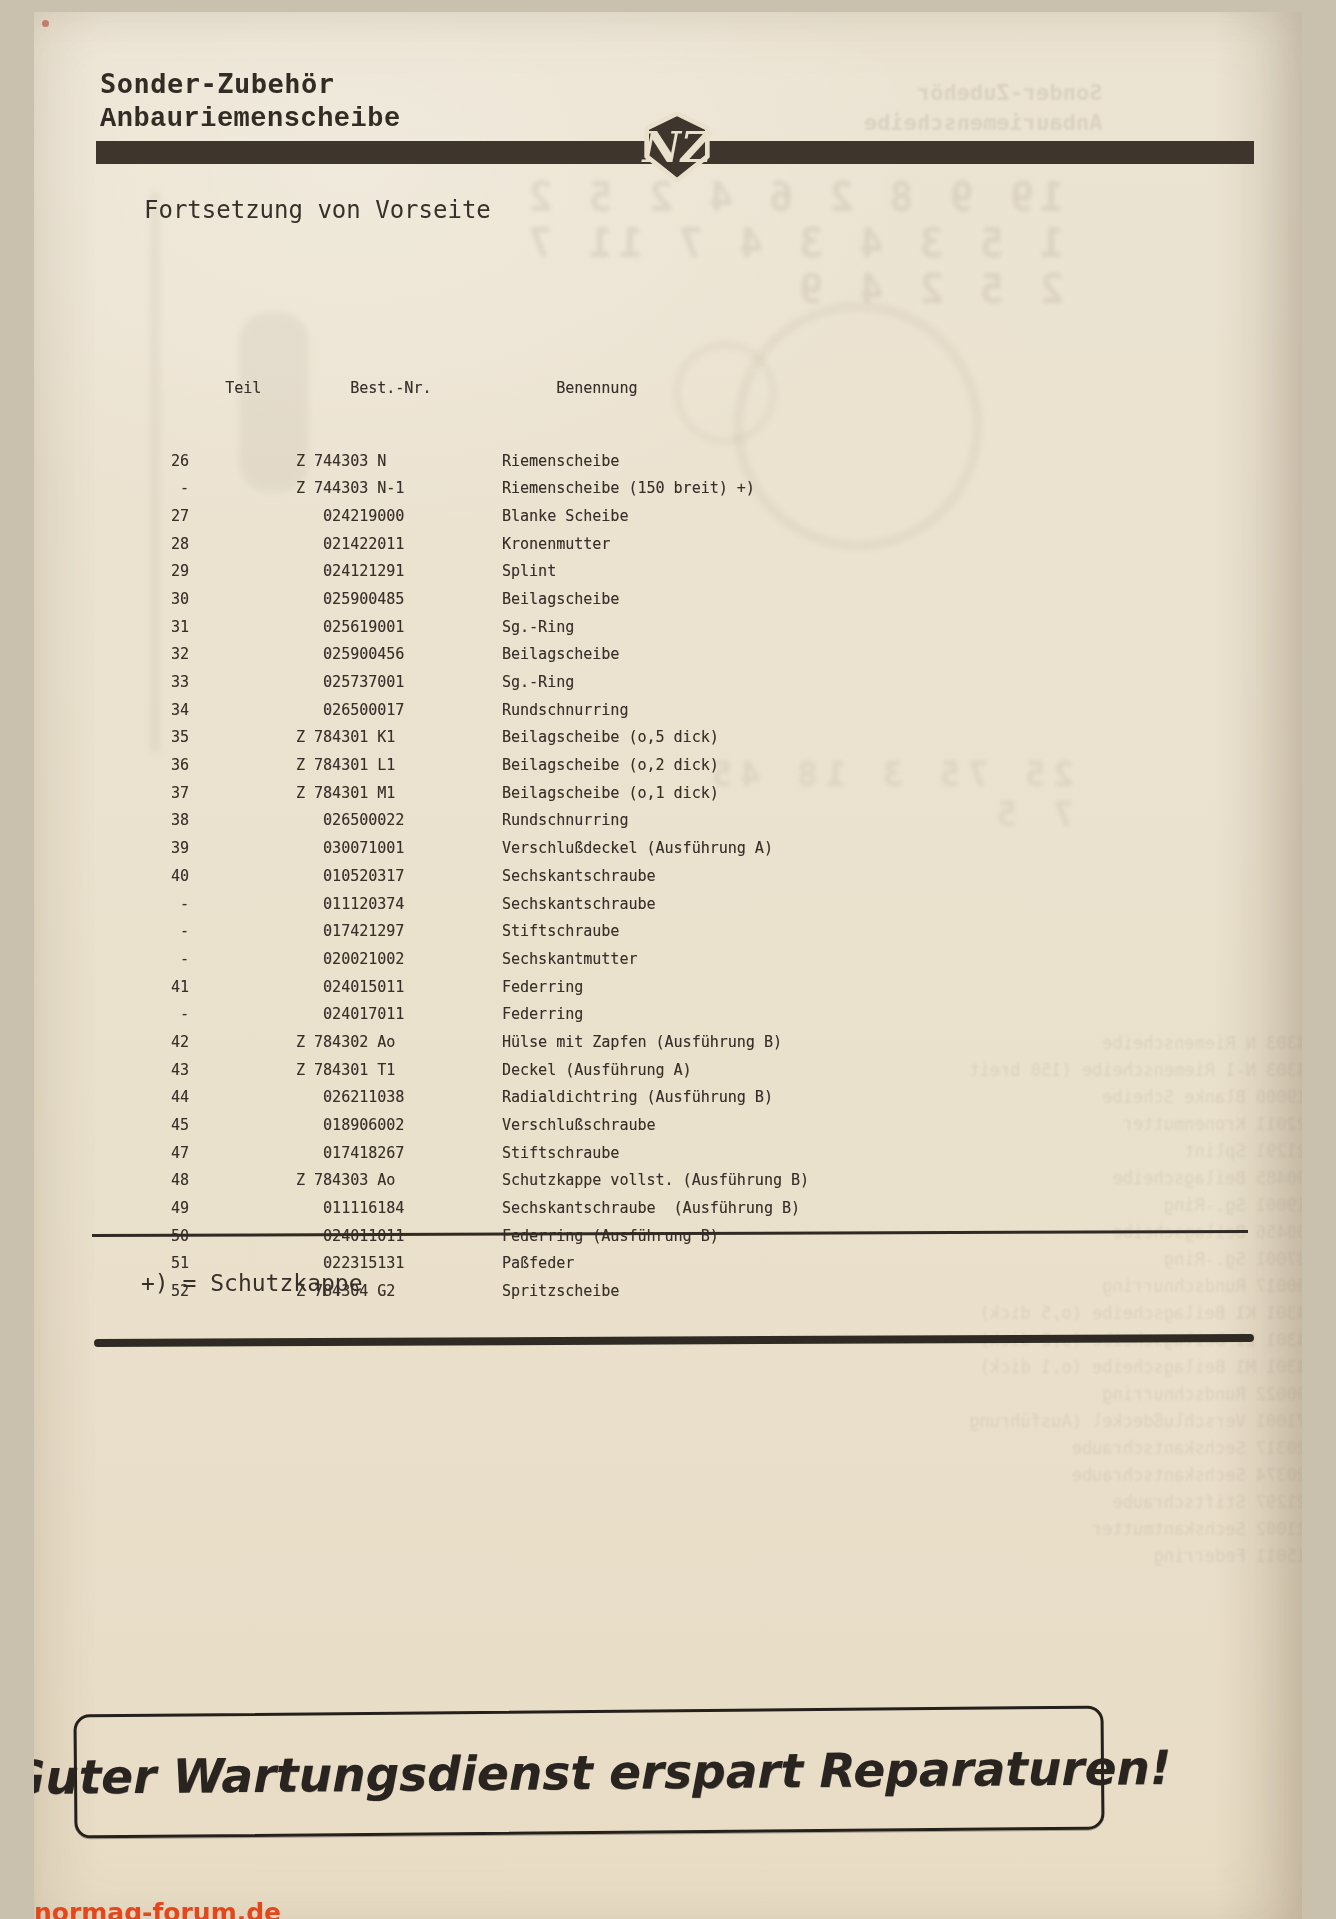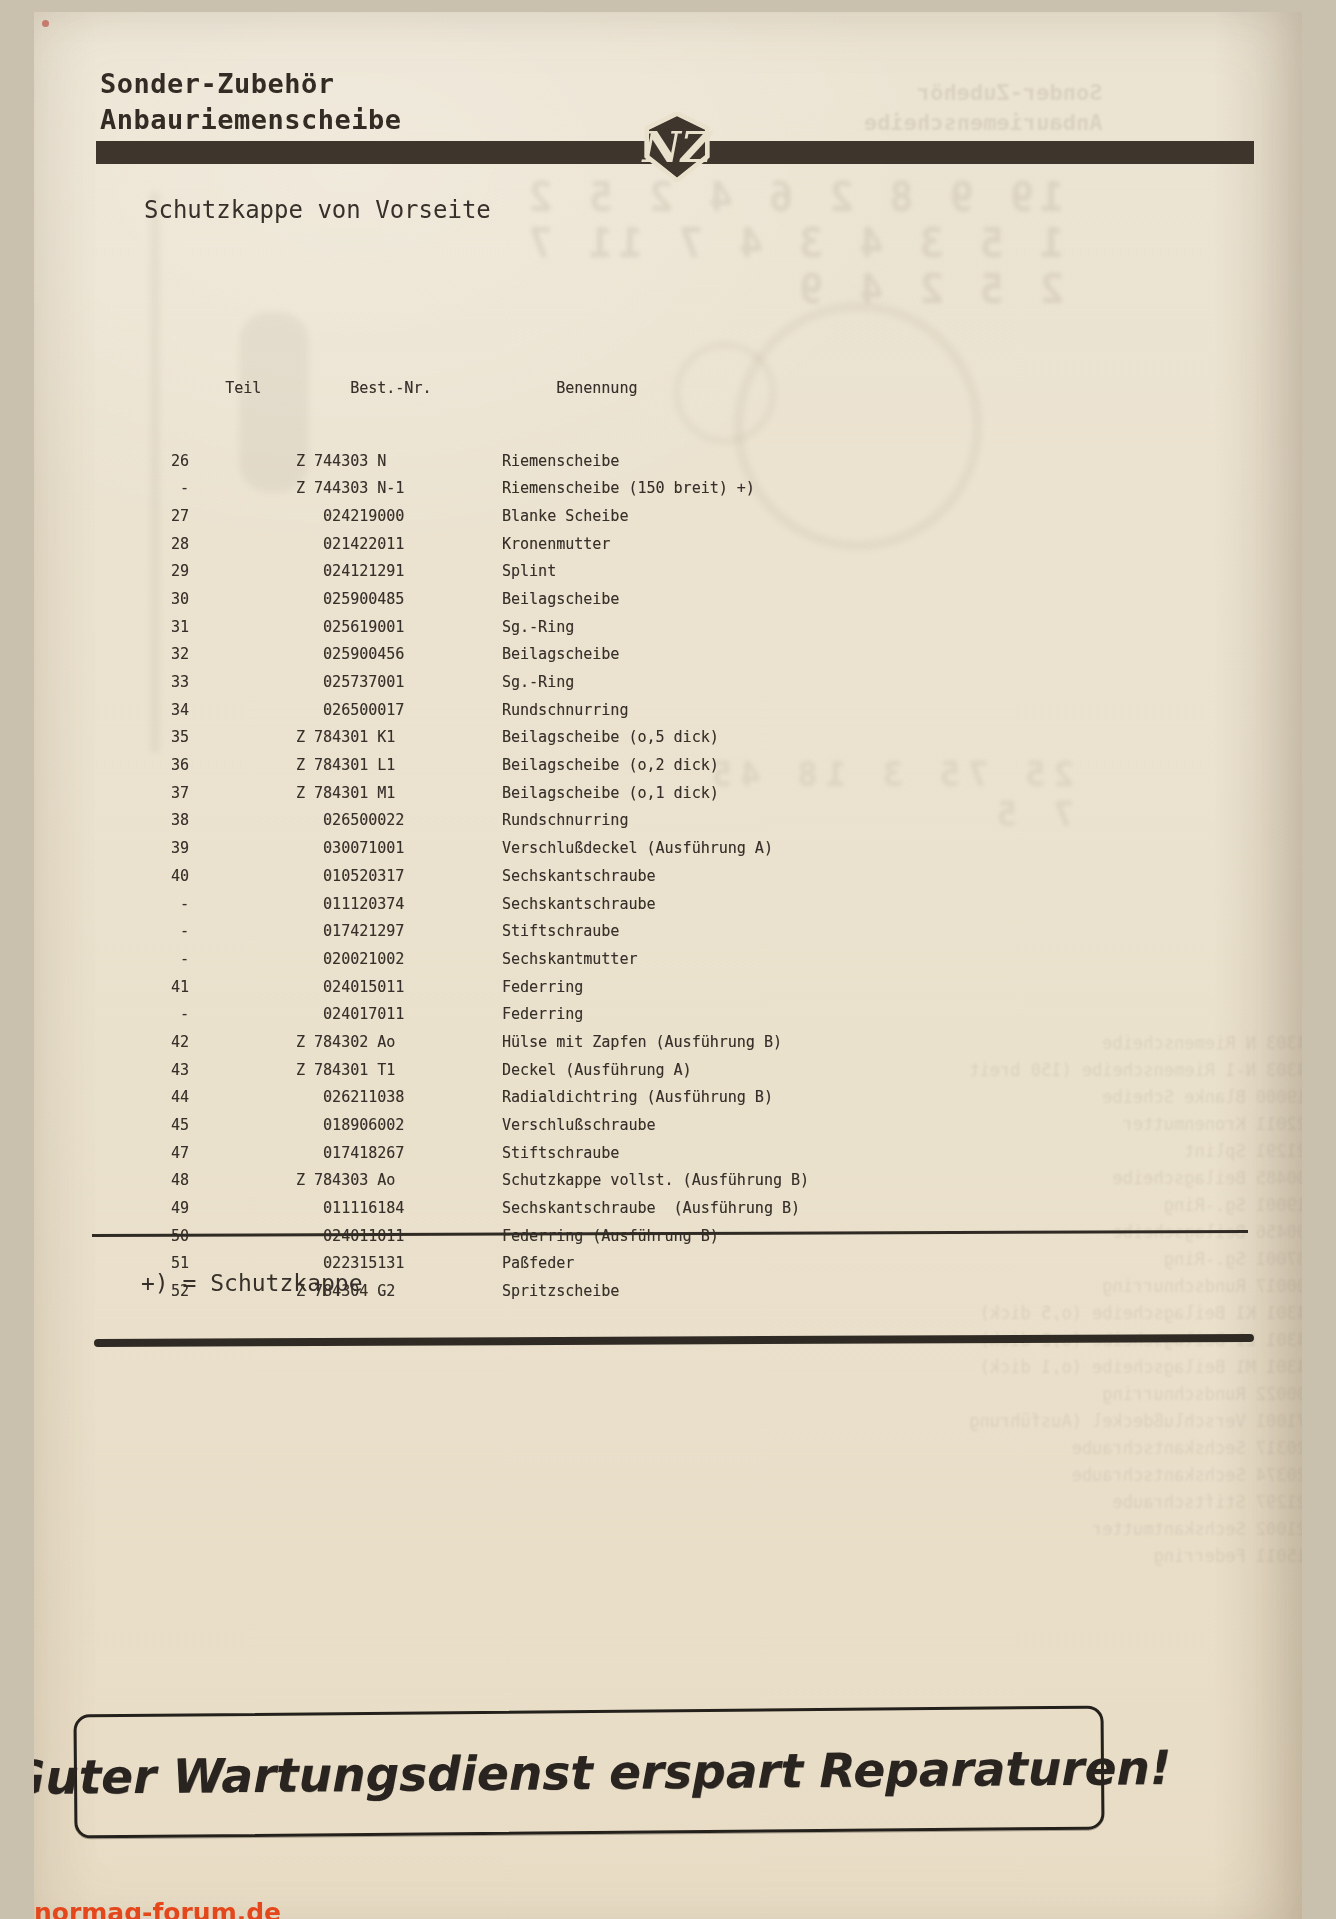--- a/index.html
+++ b/index.html
@@ -28,21 +28,21 @@
   .g-col{right:-46px;top:1018px;width:380px;font-size:17px;line-height:27px;
     opacity:.12;filter:blur(1.1px);white-space:nowrap;overflow:hidden;height:560px;}
   .g-ring{position:absolute;border:9px solid #6f6452;border-radius:50%;
     opacity:.07;filter:blur(3px);}
   .g-stroke{position:absolute;background:#6f6452;opacity:.07;filter:blur(3px);}
   .speck{position:absolute;border-radius:50%;}
 
   
   .h1,.h2{position:absolute;left:66px;font-weight:bold;font-size:27px;letter-spacing:.5px;color:#332c25;}
   .h1{top:56px;}
-  .h2{top:92px;}
+  .h2{top:92px;font-family:Liberation Mono, monospace;}
   .rule-bar{position:absolute;left:62px;top:129px;width:1158px;height:23px;background:#3e362d;}
   .emblem{position:absolute;left:604px;top:100px;width:78px;height:70px;}
   .subtitle{position:absolute;left:110px;top:184px;font-size:24px;color:#37302a;}
 
   
   .parts-table{position:absolute;left:137px;top:280px;font-size:15px;line-height:27.7px;
     white-space:pre;text-shadow:.3px .3px 0 rgba(55,45,35,.35);}
   .trow{height:27.7px;}
   .thead{margin-bottom:17px;}
   .c-teil{display:inline-block;width:125px;}
@@ -103,21 +103,21 @@
   <div class="speck" style="left:8px;top:8px;width:7px;height:7px;background:#b03226;opacity:.55;"></div>
 
   <div class="h1">Sonder-Zubehör</div>
   <div class="h2">Anbauriemenscheibe</div>
   <div class="rule-bar"></div>
   <svg class="emblem" viewBox="0 0 100 90">
     <polygon points="50,2 89,21 89,57 50,88 11,57 11,21" fill="#3e362d" stroke="#eae1cd" stroke-width="6"></polygon>
     <polygon points="50,6 85,23 85,55 50,84 15,55 15,23" fill="#3e362d"></polygon>
     <text x="50" y="64" text-anchor="middle" font-family="DejaVu Serif, serif" font-style="italic" font-weight="bold" font-size="54" fill="#eae1cd">NZ</text>
   </svg>
-  <div class="subtitle">Schutzkappe von Vorseite</div>
+  <div class="subtitle">Fortsetzung von Vorseite</div>
 
   <div class="parts-table">
     <div class="trow thead">
       <span class="c-teil">Teil</span><span class="c-best">Best.-Nr.</span><span class="c-name">Benennung</span>
     </div>
     <div id="rows"><div class="trow"><span class="c-teil">26</span><span class="c-best">Z 744303 N</span><span class="c-name">Riemenscheibe</span></div><div class="trow"><span class="c-teil"> -</span><span class="c-best">Z 744303 N-1</span><span class="c-name">Riemenscheibe (150 breit) +)</span></div><div class="trow"><span class="c-teil">27</span><span class="c-best">   024219000</span><span class="c-name">Blanke Scheibe</span></div><div class="trow"><span class="c-teil">28</span><span class="c-best">   021422011</span><span class="c-name">Kronenmutter</span></div><div class="trow"><span class="c-teil">29</span><span class="c-best">   024121291</span><span class="c-name">Splint</span></div><div class="trow"><span class="c-teil">30</span><span class="c-best">   025900485</span><span class="c-name">Beilagscheibe</span></div><div class="trow"><span class="c-teil">31</span><span class="c-best">   025619001</span><span class="c-name">Sg.-Ring</span></div><div class="trow"><span class="c-teil">32</span><span class="c-best">   025900456</span><span class="c-name">Beilagscheibe</span></div><div class="trow"><span class="c-teil">33</span><span class="c-best">   025737001</span><span class="c-name">Sg.-Ring</span></div><div class="trow"><span class="c-teil">34</span><span class="c-best">   026500017</span><span class="c-name">Rundschnurring</span></div><div class="trow"><span class="c-teil">35</span><span class="c-best">Z 784301 K1</span><span class="c-name">Beilagscheibe (o,5 dick)</span></div><div class="trow"><span class="c-teil">36</span><span class="c-best">Z 784301 L1</span><span class="c-name">Beilagscheibe (o,2 dick)</span></div><div class="trow"><span class="c-teil">37</span><span class="c-best">Z 784301 M1</span><span class="c-name">Beilagscheibe (o,1 dick)</span></div><div class="trow"><span class="c-teil">38</span><span class="c-best">   026500022</span><span class="c-name">Rundschnurring</span></div><div class="trow"><span class="c-teil">39</span><span class="c-best">   030071001</span><span class="c-name">Verschlußdeckel (Ausführung A)</span></div><div class="trow"><span class="c-teil">40</span><span class="c-best">   010520317</span><span class="c-name">Sechskantschraube</span></div><div class="trow"><span class="c-teil"> -</span><span class="c-best">   011120374</span><span class="c-name">Sechskantschraube</span></div><div class="trow"><span class="c-teil"> -</span><span class="c-best">   017421297</span><span class="c-name">Stiftschraube</span></div><div class="trow"><span class="c-teil"> -</span><span class="c-best">   020021002</span><span class="c-name">Sechskantmutter</span></div><div class="trow"><span class="c-teil">41</span><span class="c-best">   024015011</span><span class="c-name">Federring</span></div><div class="trow"><span class="c-teil"> -</span><span class="c-best">   024017011</span><span class="c-name">Federring</span></div><div class="trow"><span class="c-teil">42</span><span class="c-best">Z 784302 Ao</span><span class="c-name">Hülse mit Zapfen (Ausführung B)</span></div><div class="trow"><span class="c-teil">43</span><span class="c-best">Z 784301 T1</span><span class="c-name">Deckel (Ausführung A)</span></div><div class="trow"><span class="c-teil">44</span><span class="c-best">   026211038</span><span class="c-name">Radialdichtring (Ausführung B)</span></div><div class="trow"><span class="c-teil">45</span><span class="c-best">   018906002</span><span class="c-name">Verschlußschraube</span></div><div class="trow"><span class="c-teil">47</span><span class="c-best">   017418267</span><span class="c-name">Stiftschraube</span></div><div class="trow"><span class="c-teil">48</span><span class="c-best">Z 784303 Ao</span><span class="c-name">Schutzkappe vollst. (Ausführung B)</span></div><div class="trow"><span class="c-teil">49</span><span class="c-best">   011116184</span><span class="c-name">Sechskantschraube  (Ausführung B)</span></div><div class="trow"><span class="c-teil">50</span><span class="c-best">   024011011</span><span class="c-name">Federring (Ausführung B)</span></div><div class="trow"><span class="c-teil">51</span><span class="c-best">   022315131</span><span class="c-name">Paßfeder</span></div><div class="trow"><span class="c-teil">52</span><span class="c-best">Z 784304 G2</span><span class="c-name">Spritzscheibe</span></div></div>
   </div>
 
   <div class="thin-rule"></div>
   <div class="footnote">+) = Schutzkappe</div>

